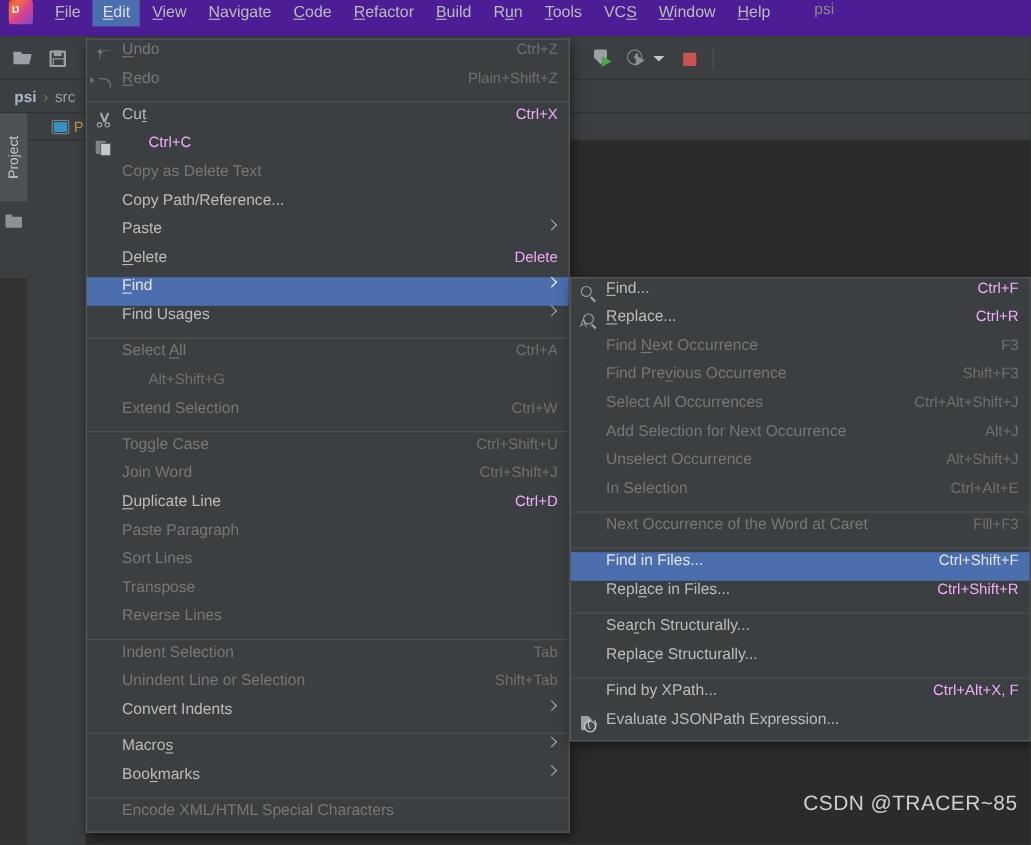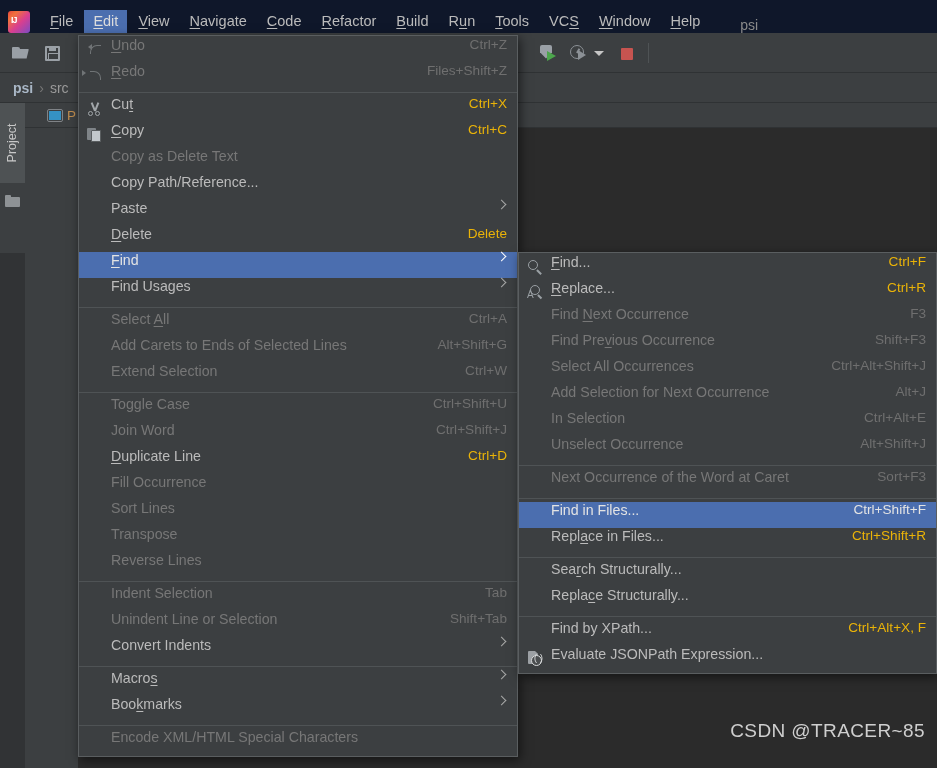--- a/index.html
+++ b/index.html
@@ -8,22 +8,22 @@
     overflow: hidden;
     background: #3C3F41;
     font-family: "Liberation Sans", sans-serif;
     -webkit-font-smoothing: antialiased;
   }
   #app { position: relative; width: 937px; height: 768px; }
 
   
   .menubar {
     position: absolute; left: 0; top: 0; width: 937px; height: 33px;
-    background: #0f172a;
-    display: flex; align-items: flex-end;
+    background: #4c1d95;
+    display: flex; align-items: flex-start;
   }
   .ij-logo {
     width: 22px; height: 22px; margin-left: 8px; margin-right: 10px;
     position: relative; flex: none;
     border-radius: 3px;
     background: linear-gradient(135deg, #e8453c 0%, #f0723c 22%, #d93f8f 55%, #7b4cc4 100%);
     overflow: hidden;
   }
   .ij-logo::after {
     content: "IJ";
@@ -233,21 +233,21 @@
   .mi {
     position: relative;
     height: 26px; display: flex; align-items: flex-start;
     padding: 0 10px 0 32px;
     font-size: 14.2px; color: #BBBBBB; white-space: nowrap;
   }
   .mi.disabled { color: #777777; }
   .mi.selected { background: #4B6EAF; color: #E3E3E3; }
   .mi .mi-label { flex: 1 1 auto; overflow: hidden; }
   .mi .mi-accel {
-    flex: none; color: #eab308; font-size: 13.6px; margin-left: 24px;
+    flex: none; color: #f0abfc; font-size: 13.6px; margin-left: 24px;
   }
   .mi.disabled .mi-accel { color: #6F6F6F; }
   .mi.selected .mi-accel { color: #E3E3E3; }
   .mi u { text-decoration: underline; text-underline-offset: 2px; }
   .mi-arrow {
     flex: none; margin-left: 16px; width: 10px; height: 10px; position: relative;
   }
   .mi-arrow::after {
     content: ""; position: absolute; left: 1px; top: 1px;
     width: 6px; height: 6px;
@@ -440,31 +440,30 @@
 
   <div class="menu-popup" id="edit-menu">
       <div class="mi disabled">
         <span class="mi-ico"><span class="ico-undo"></span></span>
         <span class="mi-label"><u>U</u>ndo</span>
         <span class="mi-accel">Ctrl+Z</span>
       </div>
       <div class="mi disabled">
         <span class="mi-ico"><span class="ico-redo"></span></span>
         <span class="mi-label"><u>R</u>edo</span>
-        <span class="mi-accel">Files+Shift+Z</span>
+        <span class="mi-accel">Plain+Shift+Z</span>
       </div>
       <div class="mi-sep"></div>
       <div class="mi">
         <span class="mi-ico"><span class="ico-cut"><span class="b1"></span><span class="b2"></span><span class="r1"></span><span class="r2"></span></span></span>
         <span class="mi-label">Cu<u>t</u></span>
         <span class="mi-accel">Ctrl+X</span>
       </div>
       <div class="mi">
         <span class="mi-ico"><span class="ico-copy"><span class="back"></span><span class="front"></span></span></span>
-        <span class="mi-label"><u>C</u>opy</span>
         <span class="mi-accel">Ctrl+C</span>
       </div>
       <div class="mi disabled">
         <span class="mi-label">Copy as Delete Text</span>
       </div>
       <div class="mi">
         <span class="mi-label">Copy Path/Reference...</span>
       </div>
       <div class="mi">
         <span class="mi-label">Paste</span>
@@ -481,42 +480,41 @@
       <div class="mi">
         <span class="mi-label">Find Usages</span>
         <span class="mi-arrow"></span>
       </div>
       <div class="mi-sep"></div>
       <div class="mi disabled">
         <span class="mi-label">Select <u>A</u>ll</span>
         <span class="mi-accel">Ctrl+A</span>
       </div>
       <div class="mi disabled">
-        <span class="mi-label">Add Carets to Ends of Selected Lines</span>
         <span class="mi-accel">Alt+Shift+G</span>
       </div>
       <div class="mi disabled">
         <span class="mi-label">Extend Selection</span>
         <span class="mi-accel">Ctrl+W</span>
       </div>
       <div class="mi-sep"></div>
       <div class="mi disabled">
         <span class="mi-label">Toggle Case</span>
         <span class="mi-accel">Ctrl+Shift+U</span>
       </div>
       <div class="mi disabled">
         <span class="mi-label">Join Word</span>
         <span class="mi-accel">Ctrl+Shift+J</span>
       </div>
       <div class="mi">
         <span class="mi-label"><u>D</u>uplicate Line</span>
         <span class="mi-accel">Ctrl+D</span>
       </div>
       <div class="mi disabled">
-        <span class="mi-label">Fill Occurrence</span>
+        <span class="mi-label">Paste Paragraph</span>
       </div>
       <div class="mi disabled">
         <span class="mi-label">Sort Lines</span>
       </div>
       <div class="mi disabled">
         <span class="mi-label">Transpose</span>
       </div>
       <div class="mi disabled">
         <span class="mi-label">Reverse Lines</span>
       </div>
@@ -569,31 +567,31 @@
       </div>
       <div class="mi disabled">
         <span class="mi-label">Select All Occurrences</span>
         <span class="mi-accel">Ctrl+Alt+Shift+J</span>
       </div>
       <div class="mi disabled">
         <span class="mi-label">Add Selection for Next Occurrence</span>
         <span class="mi-accel">Alt+J</span>
       </div>
       <div class="mi disabled">
+        <span class="mi-label">Unselect Occurrence</span>
+        <span class="mi-accel">Alt+Shift+J</span>
+      </div>
+      <div class="mi disabled">
         <span class="mi-label">In Selection</span>
         <span class="mi-accel">Ctrl+Alt+E</span>
       </div>
-      <div class="mi disabled">
-        <span class="mi-label">Unselect Occurrence</span>
-        <span class="mi-accel">Alt+Shift+J</span>
-      </div>
       <div class="mi-sep"></div>
       <div class="mi disabled">
         <span class="mi-label">Next Occurrence of the Word at Caret</span>
-        <span class="mi-accel">Sort+F3</span>
+        <span class="mi-accel">Fill+F3</span>
       </div>
       <div class="mi-sep"></div>
       <div class="mi selected">
         <span class="mi-label">Find in Files...</span>
         <span class="mi-accel">Ctrl+Shift+F</span>
       </div>
       <div class="mi">
         <span class="mi-label">Repl<u>a</u>ce in Files...</span>
         <span class="mi-accel">Ctrl+Shift+R</span>
       </div>

